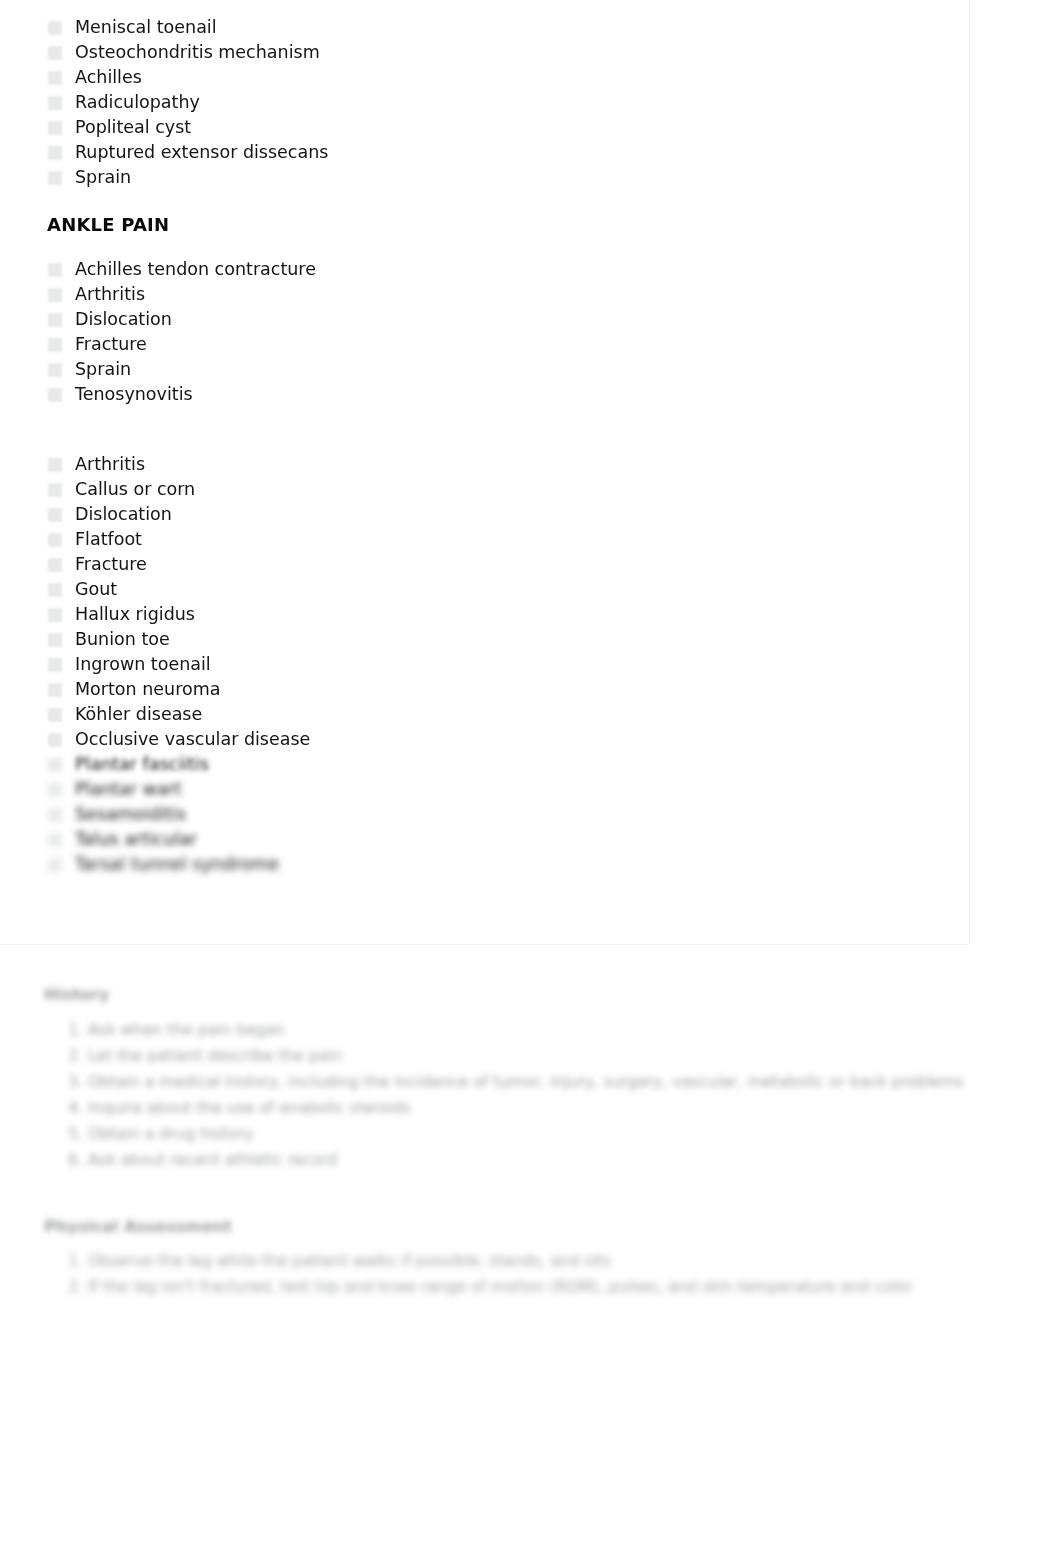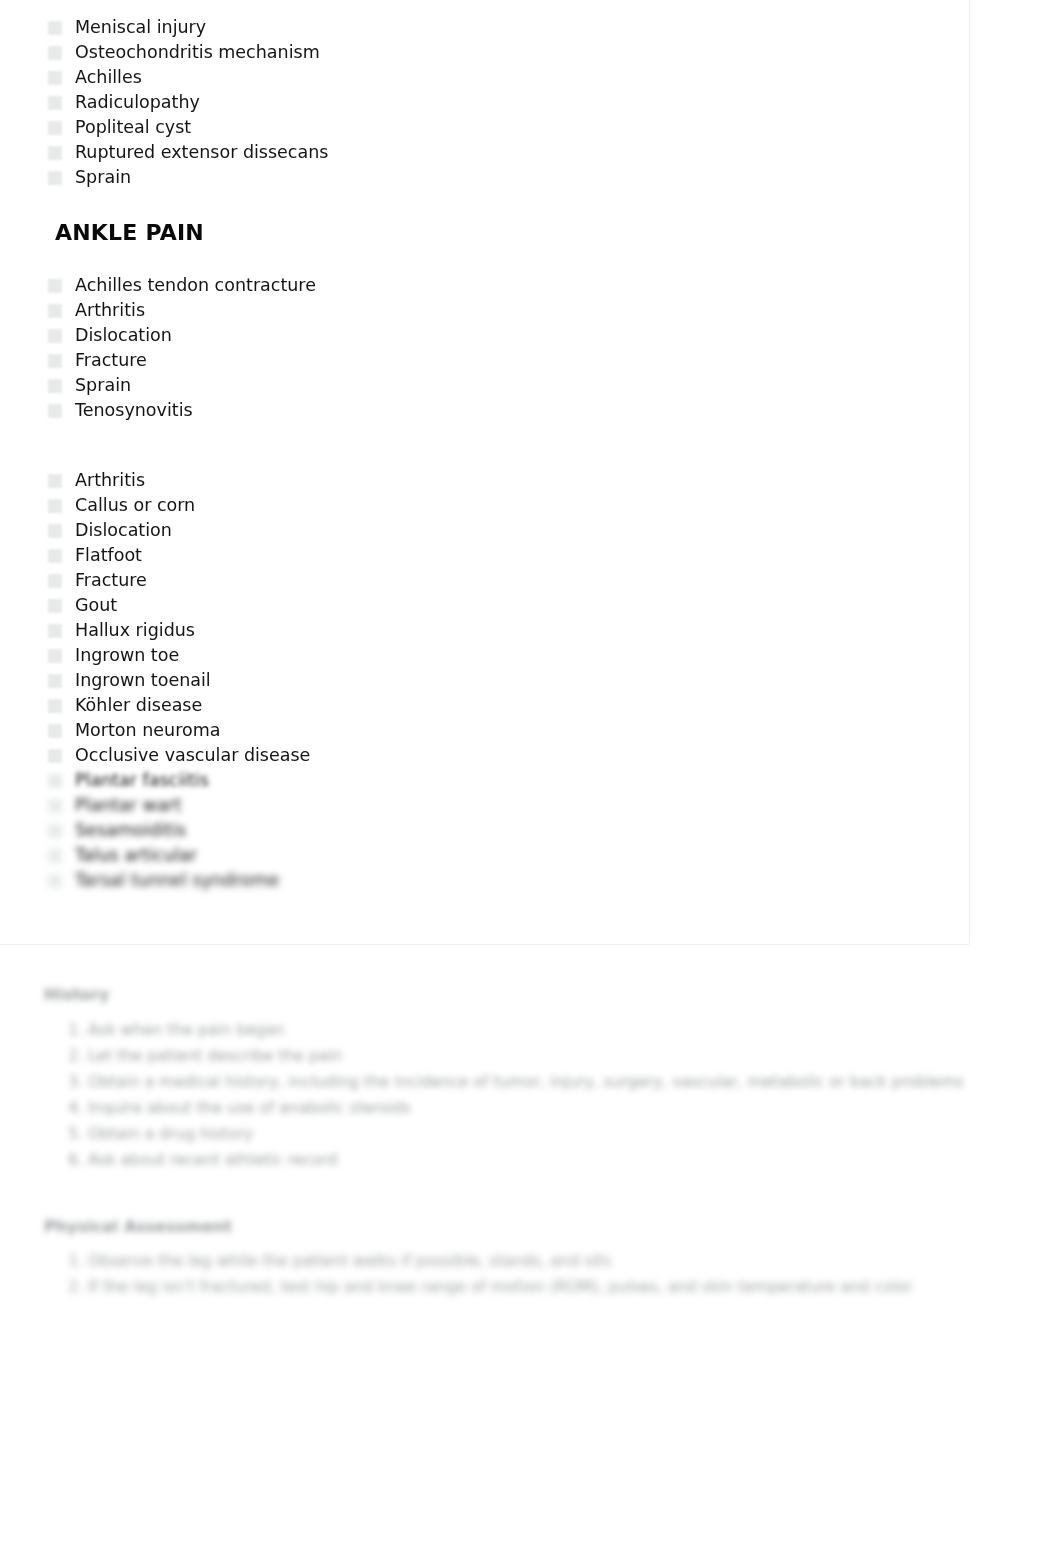--- a/index.html
+++ b/index.html
@@ -33,24 +33,24 @@
     position: absolute;
     left: 52px;
     top: 22px;
     right: 14px;
   }
 
   
   .section-heading {
     font-family: "DejaVu Sans", sans-serif;
     font-weight: bold;
-    font-size: 22px;
+    font-size: 18px;
     letter-spacing: 0.2px;
     color: #0a0a0a;
-    margin: 8px;
+    margin: 0;
     padding: 0;
     line-height: 22px;
   }
   .section-block { margin: 0; padding: 0; }
   .gap-before-heading { height: 24px; }
   .gap-after-heading  { height: 21px; }
 
   
   ul.checklist {
     list-style: none;
@@ -113,21 +113,21 @@
   .blur-heavier { filter: blur(3.6px); }
 </style>
 </head>
 <body>
 
 <div id="doc-card">
   <div class="card-inner">
 
     <div class="section-block">
       <ul class="checklist">
-        <li><span class="cb"></span><span>Meniscal injury</span></li>
+        <li><span class="cb"></span><span>Meniscal toenail</span></li>
         <li><span class="cb"></span><span>Osteochondritis mechanism</span></li>
         <li><span class="cb"></span><span>Achilles</span></li>
         <li><span class="cb"></span><span>Radiculopathy</span></li>
         <li><span class="cb"></span><span>Popliteal cyst</span></li>
         <li><span class="cb"></span><span>Ruptured extensor dissecans</span></li>
         <li><span class="cb"></span><span>Sprain</span></li>
       </ul>
     </div>
 
     <div class="gap-before-heading"></div>
@@ -148,24 +148,24 @@
     <div class="section-block">
       <div class="gap-after-heading"></div>
       <ul class="checklist">
         <li><span class="cb"></span><span>Arthritis</span></li>
         <li><span class="cb"></span><span>Callus or corn</span></li>
         <li><span class="cb"></span><span>Dislocation</span></li>
         <li><span class="cb"></span><span>Flatfoot</span></li>
         <li><span class="cb"></span><span>Fracture</span></li>
         <li><span class="cb"></span><span>Gout</span></li>
         <li><span class="cb"></span><span>Hallux rigidus</span></li>
-        <li><span class="cb"></span><span>Ingrown toe</span></li>
+        <li><span class="cb"></span><span>Bunion toe</span></li>
         <li><span class="cb"></span><span>Ingrown toenail</span></li>
+        <li><span class="cb"></span><span>Morton neuroma</span></li>
         <li><span class="cb"></span><span>Köhler disease</span></li>
-        <li><span class="cb"></span><span>Morton neuroma</span></li>
         <li><span class="cb"></span><span>Occlusive vascular disease</span></li>
         <li class="blur-1"><span class="cb"></span><span>Plantar fasciitis</span></li>
         <li class="blur-2"><span class="cb"></span><span>Plantar wart</span></li>
         <li class="blur-3"><span class="cb"></span><span>Sesamoiditis</span></li>
         <li class="blur-4"><span class="cb"></span><span>Talus articular</span></li>
         <li class="blur-5"><span class="cb"></span><span>Tarsal tunnel syndrome</span></li>
       </ul>
     </div>
 
   </div>

